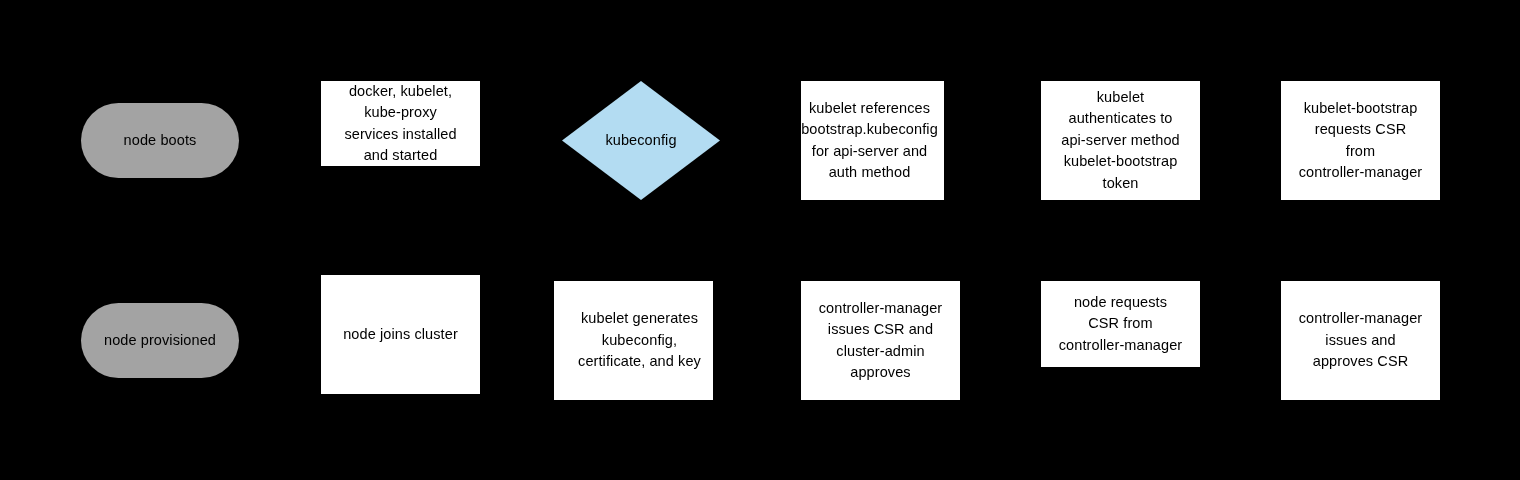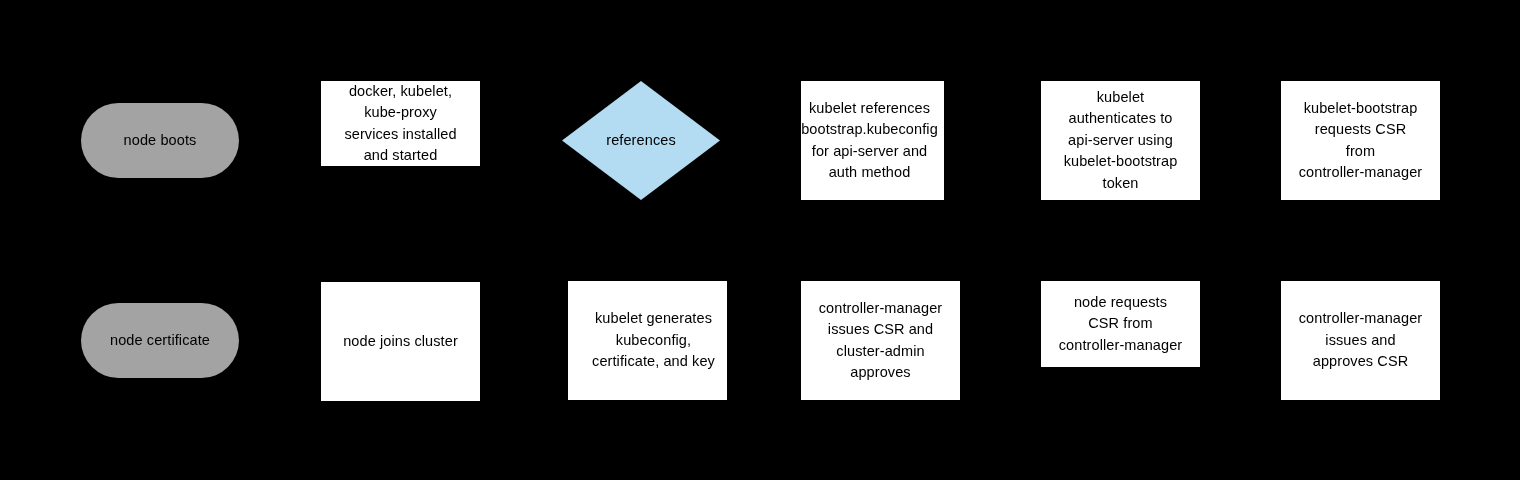--- a/index.html
+++ b/index.html
@@ -77,54 +77,54 @@
 
   <div class="node process" style="left:321px; top:81px; width:159px; height:85px;justify-content:center;">
     <span class="label">docker, kubelet,
 kube-proxy
 services installed
 and started</span>
   </div>
 
   <div class="node decision" style="left:562px; top:81px; width:158px; height:119px;">
     <span class="diamond-shape"></span>
-    <span class="label">references</span>
+    <span class="label">kubeconfig</span>
   </div>
 
   <div class="node process overflow-text" style="left:801px; top:81px; width:143px; height:119px;">
     <span class="label">kubelet references
 bootstrap.kubeconfig
 for api-server and
 auth method</span>
   </div>
 
   <div class="node process" style="left:1041px; top:81px; width:159px; height:119px;">
     <span class="label">kubelet
 authenticates to
-api-server using
+api-server method
 kubelet-bootstrap
 token</span>
   </div>
 
   <div class="node process" style="left:1281px; top:81px; width:159px; height:119px;">
     <span class="label">kubelet-bootstrap
 requests CSR
 from
 controller-manager</span>
   </div>
 
   <div class="node terminator" style="left:81px; top:303px; width:158px; height:75px;">
-    <span class="label">node certificate</span>
+    <span class="label">node provisioned</span>
   </div>
 
-  <div class="node process" style="left:321px; top:282px; width:159px; height:119px;">
+  <div class="node process" style="left:321px; top:275px; width:159px; height:119px;">
     <span class="label">node joins cluster</span>
   </div>
 
-  <div class="node process" style="left:568px; top:281px; width:159px; height:119px;padding-left:12px;">
+  <div class="node process" style="left:554px; top:281px; width:159px; height:119px;padding-left:12px;">
     <span class="label">kubelet generates
 kubeconfig,
 certificate, and key</span>
   </div>
 
   <div class="node process" style="left:801px; top:281px; width:159px; height:119px;">
     <span class="label">controller-manager
 issues CSR and
 cluster-admin
 approves</span>

